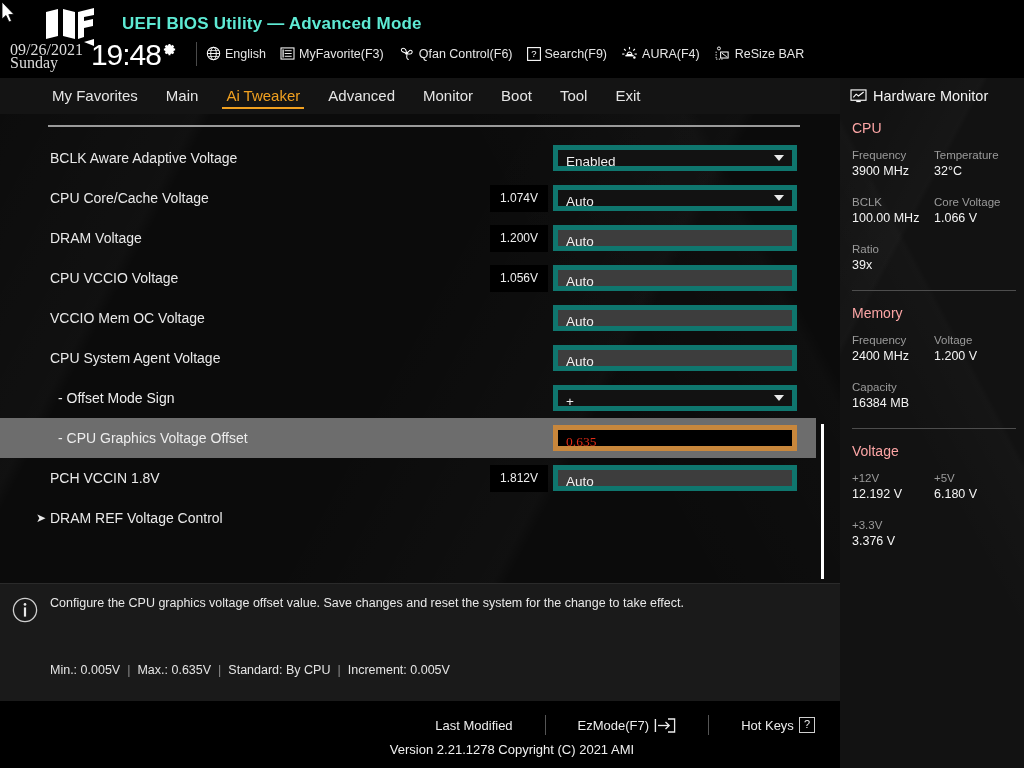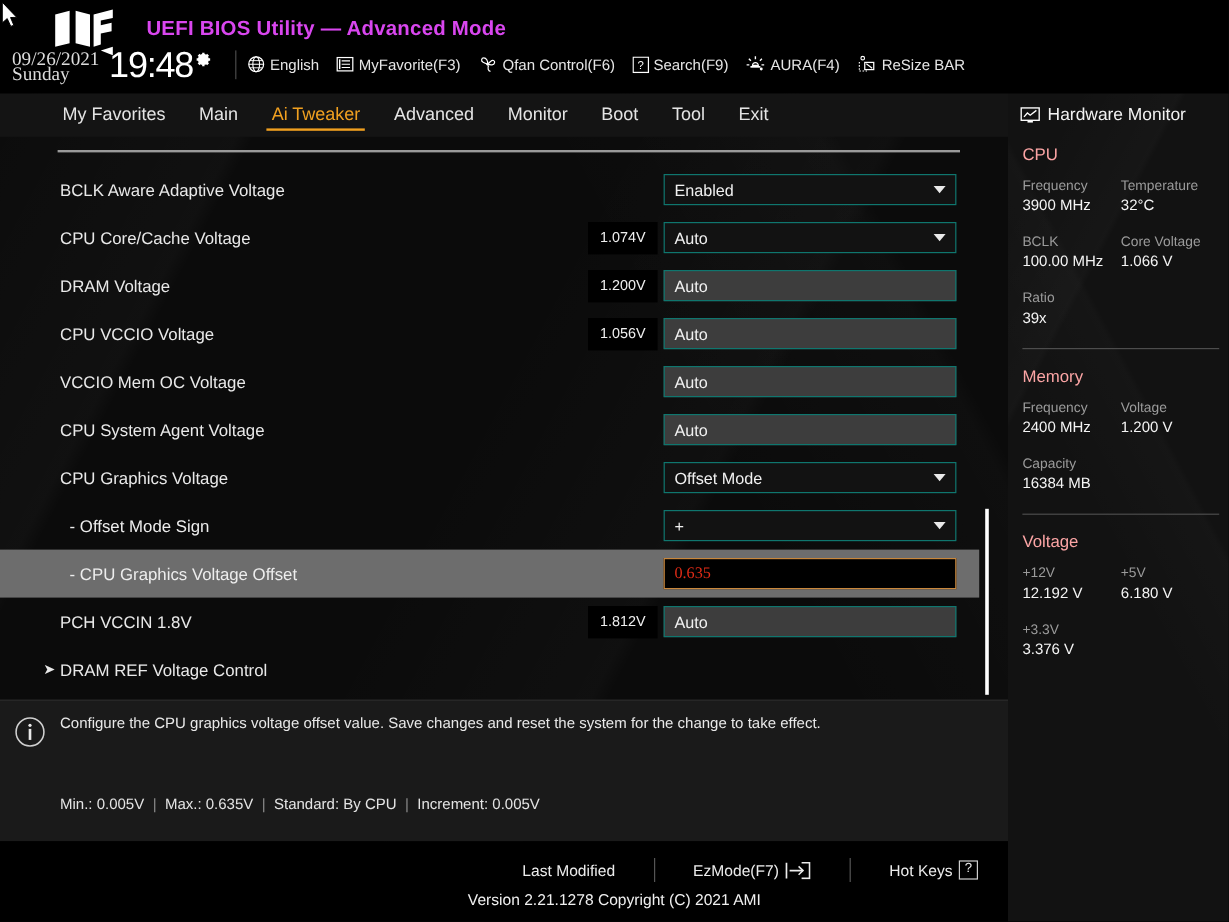--- a/index.html
+++ b/index.html
@@ -23,21 +23,21 @@
       #0b0b0b;
     pointer-events:none;
   }
 
   
   .header { position:absolute; left:0; top:0; width:1024px; height:78px; background:#000; }
   .cursor { position:absolute; left:2px; top:2px; width:16px; height:22px; }
   .tuf-logo { position:absolute; left:44px; top:6px; width:52px; height:42px; }
   .app-title {
     position:absolute; left:122px; top:14px;
-    font-size:17px; font-weight:bold; color:#d946ef; letter-spacing:.2px;
+    font-size:17px; font-weight:bold; color:#5eead4; letter-spacing:.2px;
   }
   .datetime { position:absolute; left:10px; top:40px; display:flex; align-items:flex-start; }
   .date-block { font-size:16px; line-height:13px; color:#dcdcdc; padding-top:3px;font-family:Liberation Serif, serif; }
   .clock { font-size:30px; line-height:30px; color:#fff; margin-left:8px; font-weight:normal; letter-spacing:-1px; }
   .gear-btn { margin-left:1px; margin-top:2px; }
 
   .hdr-divider { position:absolute; left:196px; top:42px; width:1px; height:24px; background:#4a4a4a; }
 
   .toolbar { position:absolute; left:206px; top:46px; display:flex; align-items:center; gap:14px; }
   .tb-item { display:flex; align-items:center; gap:4px; font-size:12.5px; color:#e6e6e6; cursor:pointer; white-space:nowrap; }
@@ -75,21 +75,21 @@
   .row-label.sub { color:#ededed; }
 
   .val-badge {
     position:absolute; left:490px; width:58px; height:27px;
     background:#000; color:#efefef; font-size:12px;
     display:flex; align-items:center; justify-content:center;
   }
 
   .field {
     position:absolute; left:553px; width:244px; height:26px;
-    border:1px solid #0f766e; display:flex; align-items:flex-end;
+    border:5px solid #0f766e; display:flex; align-items:flex-start;
     font-size:13.5px; color:#f0f0f0; padding:4px 8px; cursor:pointer;
   }
   .field.select { background:#121212; }
   .field.text   { background:#3d3d3d; }
   .field.active { background:#000; border-color:#c8873c; color:#e02b16;font-family:Liberation Serif, serif; }
   .chev {
     position:absolute; right:8px; top:50%; transform:translateY(-50%);
     width:0; height:0; border-left:5px solid transparent; border-right:5px solid transparent;
     border-top:6px solid #e9e9e9;
   }
@@ -301,27 +301,20 @@
         <div class="row">
           <div class="row-label">VCCIO Mem OC Voltage</div>
           <div class="field text">
             <span>Auto</span>
           </div>
         </div>
         <div class="row">
           <div class="row-label">CPU System Agent Voltage</div>
           <div class="field text">
             <span>Auto</span>
-          </div>
-        </div>
-        <div class="row">
-          <div class="row-label">CPU Graphics Voltage</div>
-          <div class="field select">
-            <span>Offset Mode</span>
-            <span class="chev"></span>
           </div>
         </div>
         <div class="row">
           <div class="row-label indent sub">- Offset Mode Sign</div>
           <div class="field select">
             <span>+</span>
             <span class="chev"></span>
           </div>
         </div>
         <div class="row selected">

